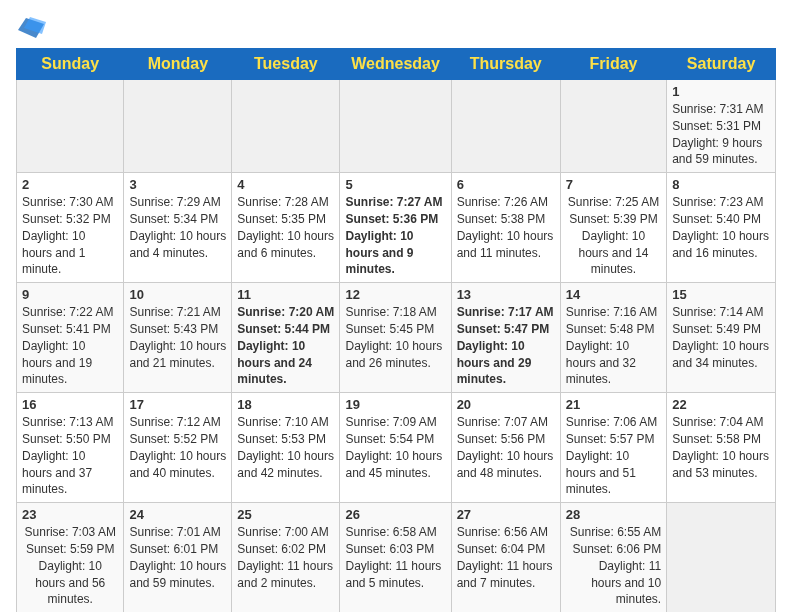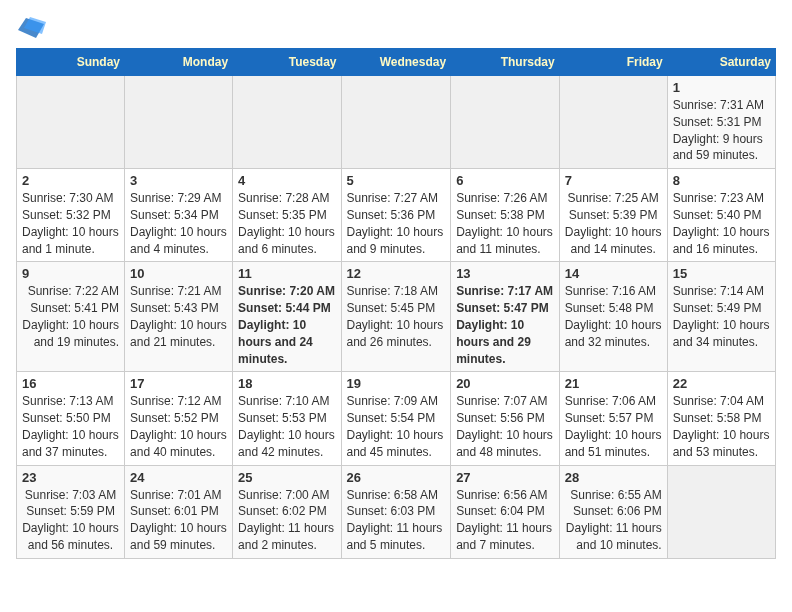--- a/index.html
+++ b/index.html
@@ -37,25 +37,25 @@
       font-size: 16px;
       color: #555;
     }
     table {
       width: 100%;
       border-collapse: collapse;
       margin-top: 8px;
     }
     thead tr th {
       background-color: #1a6bbf;
-      color: #fef9c3;
-      font-size: 12px;
+      color: #fde047;
+      font-size: 16px;
       font-weight: bold;
       padding: 6px 4px;
-      text-align: right;
+      text-align: center;
       border: 1px solid #1a6bbf;
     }
     tbody tr td {
       vertical-align: top;
       border: 1px solid #ccc;
       padding: 4px 5px;
       width: 113px;
       min-height: 90px;
       font-size: 10.5px;
       color: #333;
@@ -143,21 +143,21 @@
 Daylight: 10 hours and 4 minutes.</div>
         </td>
         <td>
           <span class="day-num">4</span>
           <div class="day-info" style="white-space: pre-line;">Sunrise: 7:28 AM
 Sunset: 5:35 PM
 Daylight: 10 hours and 6 minutes.</div>
         </td>
         <td>
           <span class="day-num">5</span>
-          <div class="day-info" style="white-space: pre-line;">Sunrise: 7:27 AM
+          <div class="day-info" style="white-space: pre-line; font-weight: bold;">Sunrise: 7:27 AM
 Sunset: 5:36 PM
 Daylight: 10 hours and 9 minutes.</div>
         </td>
         <td>
           <span class="day-num">6</span>
           <div class="day-info" style="white-space: pre-line;">Sunrise: 7:26 AM
 Sunset: 5:38 PM
 Daylight: 10 hours and 11 minutes.</div>
         </td>
         <td>
@@ -169,21 +169,21 @@
         <td>
           <span class="day-num">8</span>
           <div class="day-info" style="white-space: pre-line;">Sunrise: 7:23 AM
 Sunset: 5:40 PM
 Daylight: 10 hours and 16 minutes.</div>
         </td>
       </tr>
       <tr>
         <td>
           <span class="day-num">9</span>
-          <div class="day-info" style="white-space: pre-line; text-align: right;">Sunrise: 7:22 AM
+          <div class="day-info" style="white-space: pre-line;">Sunrise: 7:22 AM
 Sunset: 5:41 PM
 Daylight: 10 hours and 19 minutes.</div>
         </td>
         <td>
           <span class="day-num">10</span>
           <div class="day-info" style="white-space: pre-line;">Sunrise: 7:21 AM
 Sunset: 5:43 PM
 Daylight: 10 hours and 21 minutes.</div>
         </td>
         <td>

